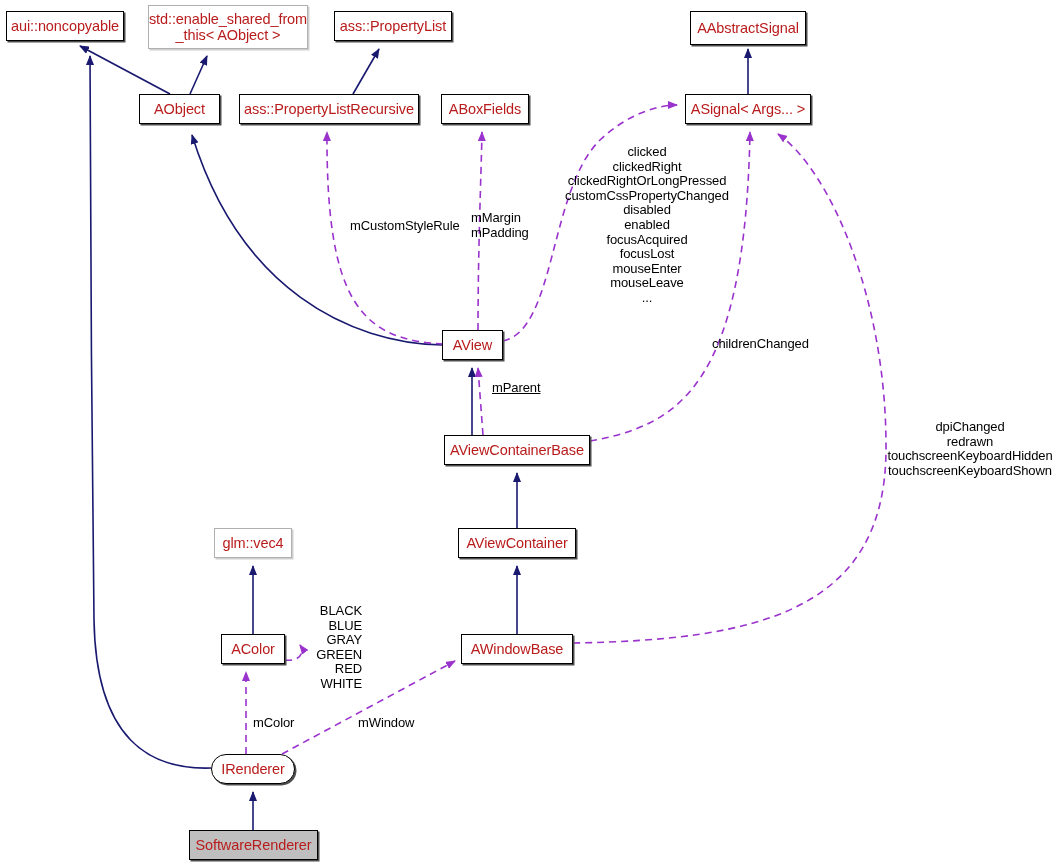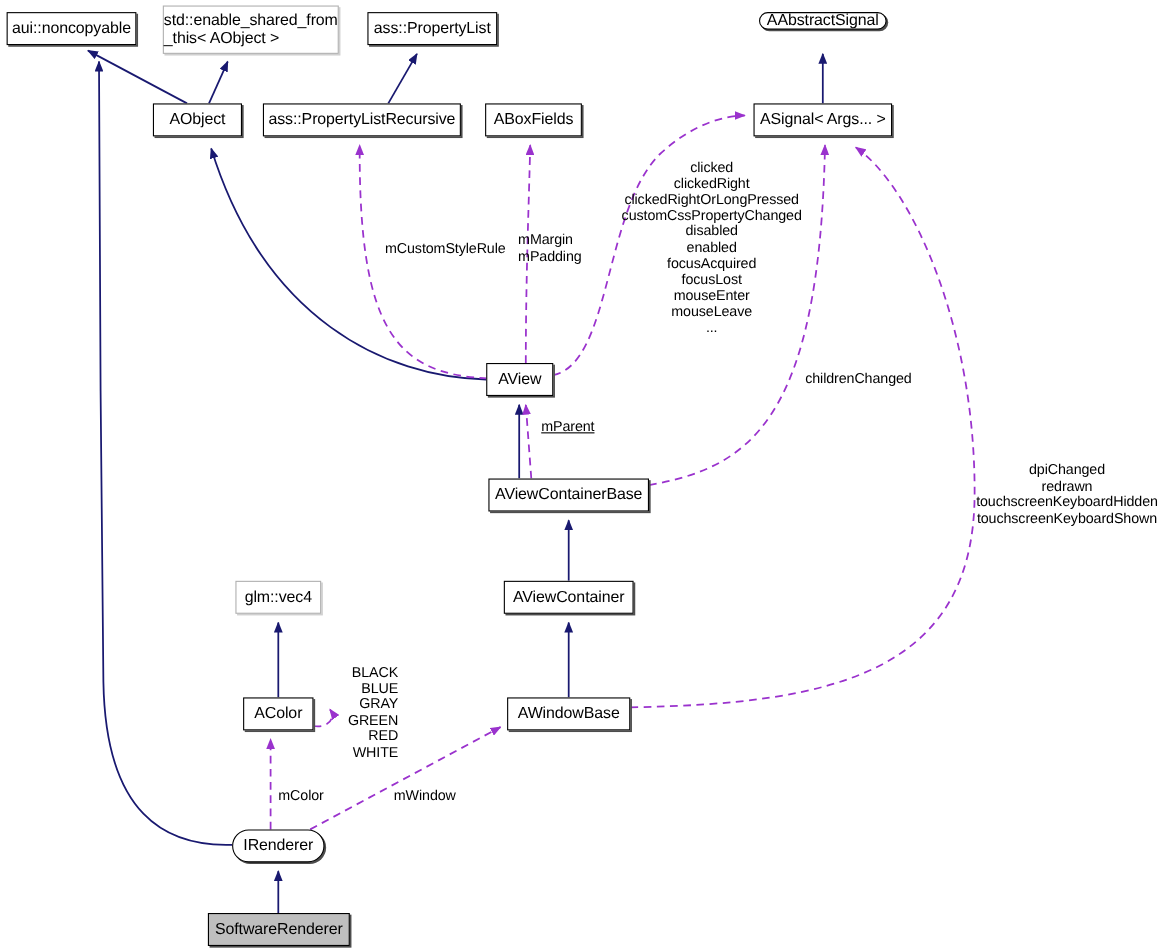--- a/index.html
+++ b/index.html
@@ -24,23 +24,24 @@
     width: 1057px;
     height: 864px;
     pointer-events: none;
   }
   .node {
     position: absolute;
     box-sizing: border-box;
     display: flex;
     align-items: center;
     justify-content: center;
+    text-align: center;
     font-size: 14.5px;
     line-height: 1.12;
-    color: #000000;
+    color: #b91c1c;
     background: #ffffff;
     border: 1px solid #000000;
     box-shadow: 1.5px 1.5px 0 0 #4d4d4d;
     white-space: pre;
     letter-spacing: -0.1px;
   }
   .node.external {
     border: 1px solid #b0b0b0;
     box-shadow: 1.5px 1.5px 0 0 #d0d0d0;
   }
@@ -124,21 +125,21 @@
     </g>
   </svg>
 
   <div class="node" style="left:6px; top:11px; width:118px; height:30px;">aui::noncopyable</div>
 
   <div class="node external" style="left:148px; top:5px; width:160px; height:44px;">std::enable_shared_from
 _this&lt; AObject &gt;</div>
 
   <div class="node" style="left:334px; top:11px; width:118px; height:30px;">ass::PropertyList</div>
 
-  <div class="node" style="left:690px; top:11px; width:116px; height:16px;border-radius:10px;">AAbstractSignal</div>
+  <div class="node" style="left:690px; top:11px; width:116px; height:34px;">AAbstractSignal</div>
 
   <div class="node" style="left:139px; top:94px; width:81px; height:30px;">AObject</div>
 
   <div class="node" style="left:239px; top:94px; width:180px; height:30px;">ass::PropertyListRecursive</div>
 
   <div class="node" style="left:441px; top:94px; width:88px; height:30px;">ABoxFields</div>
 
   <div class="node" style="left:685px; top:94px; width:126px; height:30px;">ASignal&lt; Args... &gt;</div>
 
   <div class="node" style="left:442px; top:330px; width:61px; height:30px;">AView</div>
@@ -167,21 +168,21 @@
 clickedRightOrLongPressed
 customCssPropertyChanged
 disabled
 enabled
 focusAcquired
 focusLost
 mouseEnter
 mouseLeave
 ...</div>
 
-  <div class="edge-label left" style="left:712px; top:337px;margin-left:20px;">childrenChanged</div>
+  <div class="edge-label left" style="left:712px; top:337px;">childrenChanged</div>
 
   <div class="edge-label" style="left:884px; top:420px; width:172px;">dpiChanged
 redrawn
 touchscreenKeyboardHidden
 touchscreenKeyboardShown</div>
 
   <div class="edge-label left" style="left:492px; top:381px;text-decoration:underline;">mParent</div>
 
   <div class="edge-label" style="left:306px; top:604px; width:56px;text-align:right;">BLACK
 BLUE

